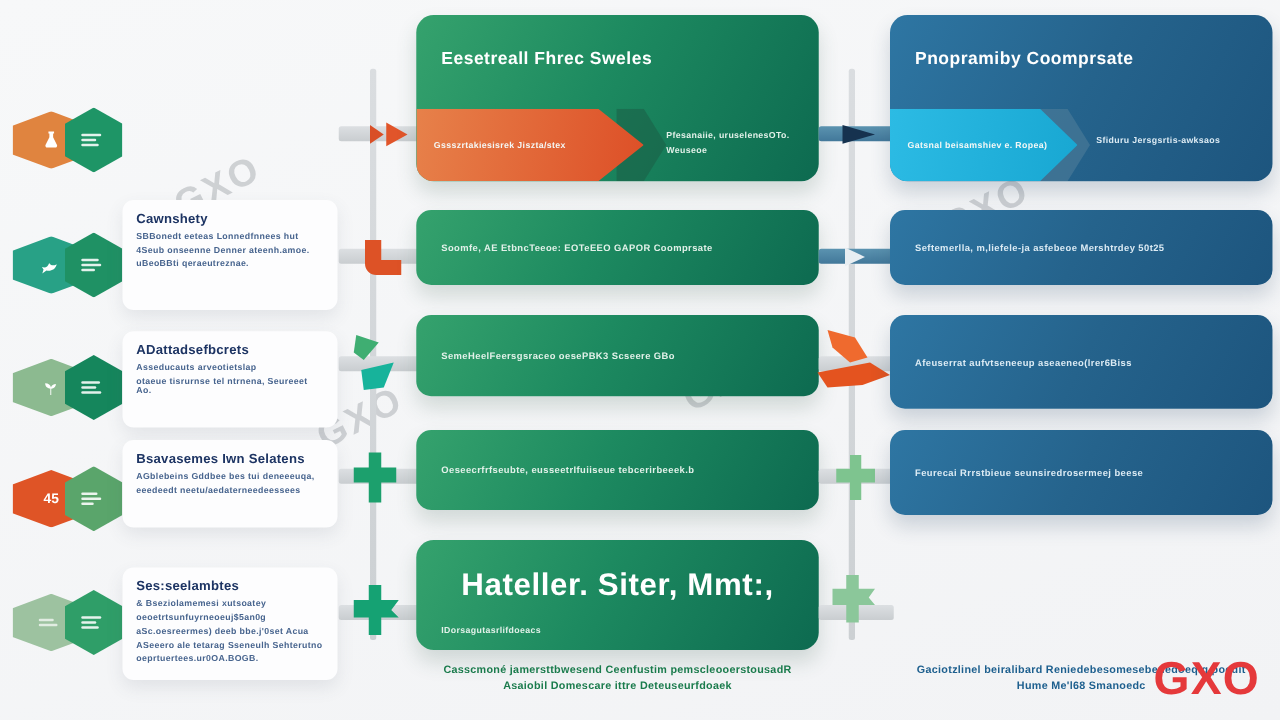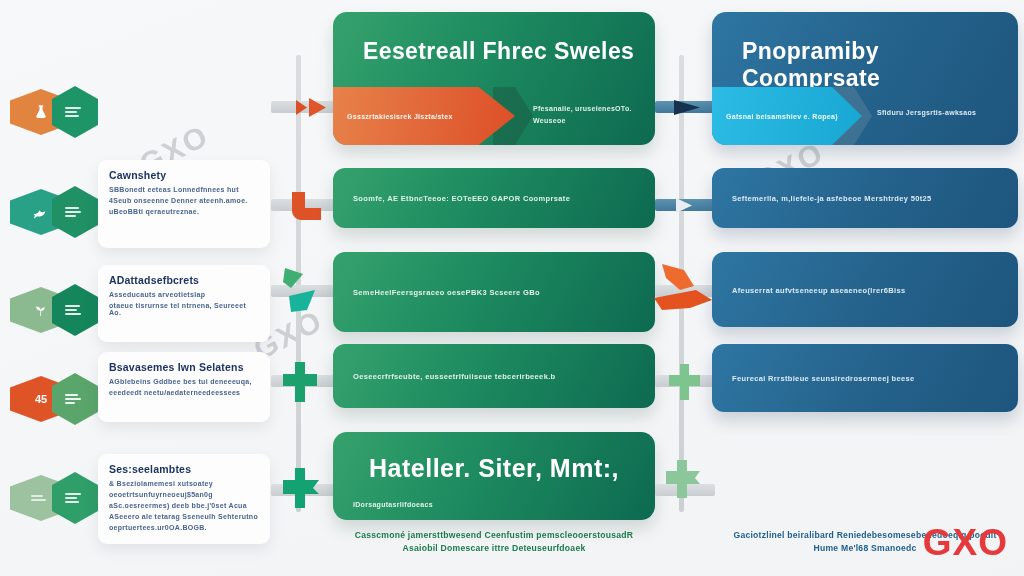--- a/index.html
+++ b/index.html
@@ -30,21 +30,21 @@
     background:linear-gradient(180deg,#dadde0,#ccd0d3);border-radius:2px;}
   .stub{position:absolute;height:12px;background:linear-gradient(180deg,#dcdfe2,#c9cdd0);border-radius:2px;}
   .stub.blue{background:linear-gradient(180deg,#5b93b0,#42789a);}
   .marker{position:absolute;}
 
   
   .gcard,.bcard{position:absolute;border-radius:14px;box-shadow:0 9px 16px rgba(50,90,70,.18);overflow:hidden;}
   .gcard{left:333px;width:322px;background:linear-gradient(118deg,#35a26d 0%,#1d8a60 45%,#0d6a50 100%);}
   .bcard{left:712px;width:306px;background:linear-gradient(118deg,#2e76a3 0%,#25638c 50%,#1d557e 100%);
     box-shadow:0 9px 16px rgba(40,70,100,.20);}
-  .bigtitle{position:absolute;left:30px;top:26px;color:#fff;font-weight:bold;font-size:23px;letter-spacing:.4px;}
+  .bigtitle{position:absolute;left:20px;top:26px;color:#fff;font-weight:bold;font-size:14px;letter-spacing:.4px;}
   .band{position:absolute;left:0;bottom:0;height:58px;display:flex;align-items:center;
     clip-path:polygon(0 0,80% 0,100% 50%,80% 100%,0 100%);}
   .band-shadow{position:absolute;bottom:0;height:58px;width:40px;
     clip-path:polygon(0 0,55% 0,100% 50%,55% 100%,0 100%);opacity:.55;}
   .band span{padding-left:14px;font-size:7px;font-weight:600;color:#f4f8f6;letter-spacing:.3px;}
   .sidetext{position:absolute;bottom:18px;font-size:7px;font-weight:600;letter-spacing:.3px;line-height:1.7;}
   .bartext{position:absolute;left:20px;top:50%;transform:translateY(-50%);
     font-size:7.5px;font-weight:600;letter-spacing:.35px;}
   .gtext{color:#e2f1e9;} .btext{color:#dcebf4;}
   .footer-big{position:absolute;width:100%;text-align:center;top:22px;color:#fff;
@@ -187,21 +187,21 @@
     <div class="band-shadow" style="left:160px;background:#1c5c46;"></div>
     <div class="band" style="width:182px;background:linear-gradient(100deg,#e7814a,#dd4f27);">
       <span>Gssszrtakiesisrek Jiszta/stex</span>
     </div>
     <div class="sidetext gtext" style="left:200px;width:112px;">Pfesanaiie, uruselenesOTo. Weuseoe</div>
   </div>
 
   <div class="gcard" style="top:168px;height:60px;border-radius:12px;">
     <div class="bartext gtext">Soomfe, AE EtbncTeeoe: EOTeEEO GAPOR Coomprsate</div>
   </div>
-  <div class="gcard" style="top:252px;height:80px;border-radius:12px;text-decoration:underline;">
+  <div class="gcard" style="top:252px;height:65px;border-radius:12px;text-decoration:underline;">
     <div class="bartext gtext">SemeHeelFeersgsraceo oesePBK3 Scseere GBo</div>
   </div>
   <div class="gcard" style="top:344px;height:64px;border-radius:12px;">
     <div class="bartext gtext">Oeseecrfrfseubte, eusseetrIfuiiseue tebcerirbeeek.b</div>
   </div>
 
   <div class="gcard" style="top:432px;height:88px;">
     <div class="footer-big">Hateller. Siter, Mmt:,</div>
     <div class="footer-sub gtext">IDorsagutasrlifdoeacs</div>
   </div>

